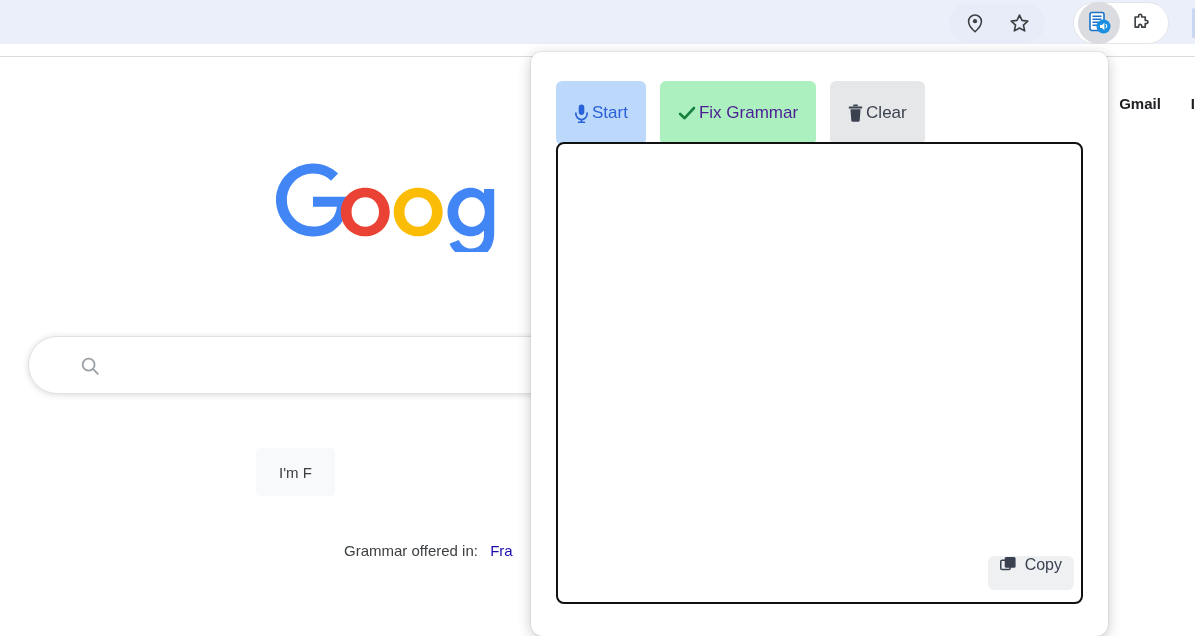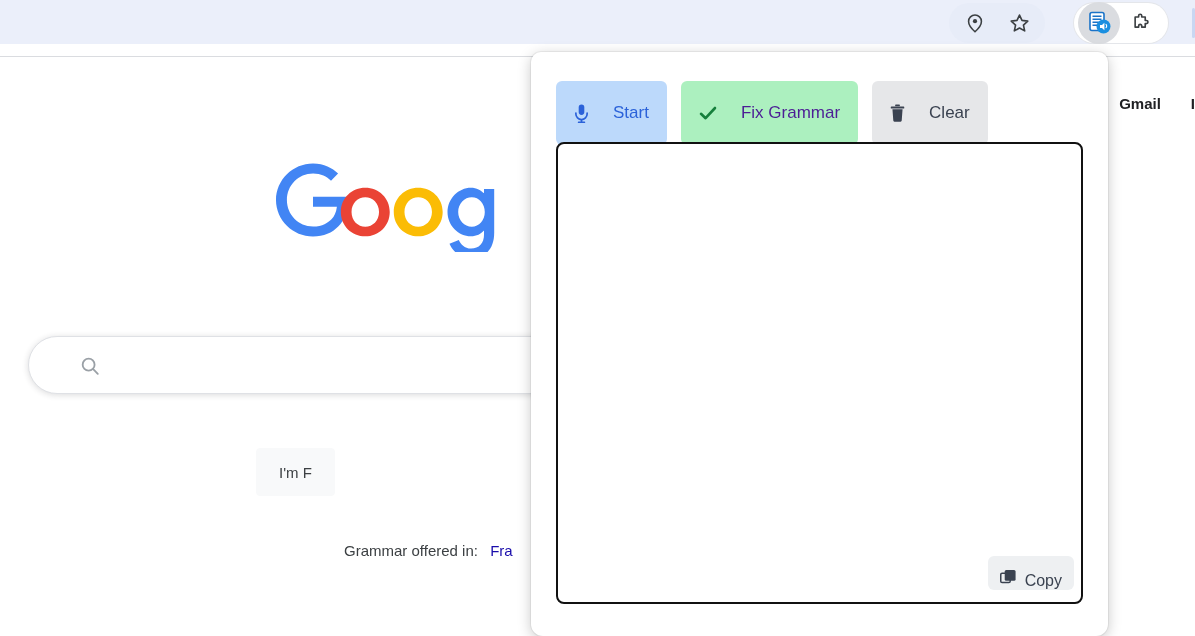--- a/index.html
+++ b/index.html
@@ -122,21 +122,21 @@
   }
   .popup-toolbar {
     position: absolute; left: 25px; top: 29px;
     display: flex; align-items: center; gap: 14px;
   }
   .pbtn {
     border: none;
     border-radius: 6px;
     height: 64px;
     padding: 0 18px;
-    display: flex; align-items: center; gap: 24px;
+    display: flex; align-items: center; gap: 3px;
     font-size: 17px;
     font-family: "Liberation Sans", sans-serif;
     cursor: pointer;
     white-space: nowrap;
   }
   .pbtn.start { background: #bcd9fb; color: #2b62d9; }
   .pbtn.fix   { background: #acf0bf; color: #4c1d95; }
   .pbtn.clear { background: #e6e7e9; color: #3a4250; justify-content: flex-end; }
   .pbtn .glyph { display: flex; align-items: center; }
 
@@ -154,21 +154,21 @@
     padding: 12px 14px;
     font-size: 15px;
     font-family: "Liberation Sans", sans-serif;
     color: #202124;
   }
   .copy-btn {
     position: absolute; right: 7px; bottom: 12px;
     background: #eef0f2;
     border: none; border-radius: 6px;
     height: 34px; padding: 0 12px;
-    display: flex; align-items: flex-end; gap: 8px;
+    display: flex; align-items: flex-start; gap: 8px;
     font-size: 16px; color: #3a4250;
     font-family: "Liberation Sans", sans-serif;
     cursor: pointer;
   }
 </style>
 </head>
 <body>
 
 <div id="root">
 

